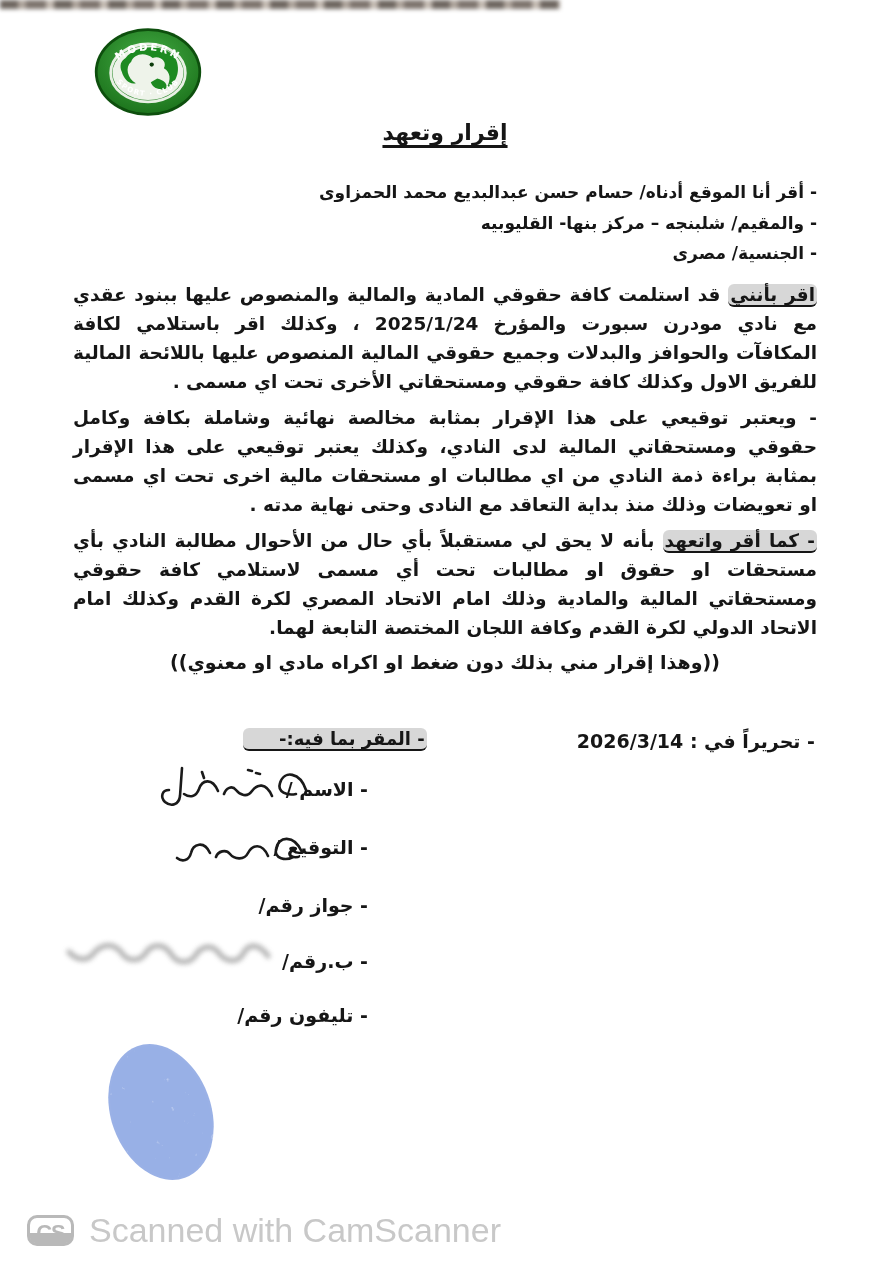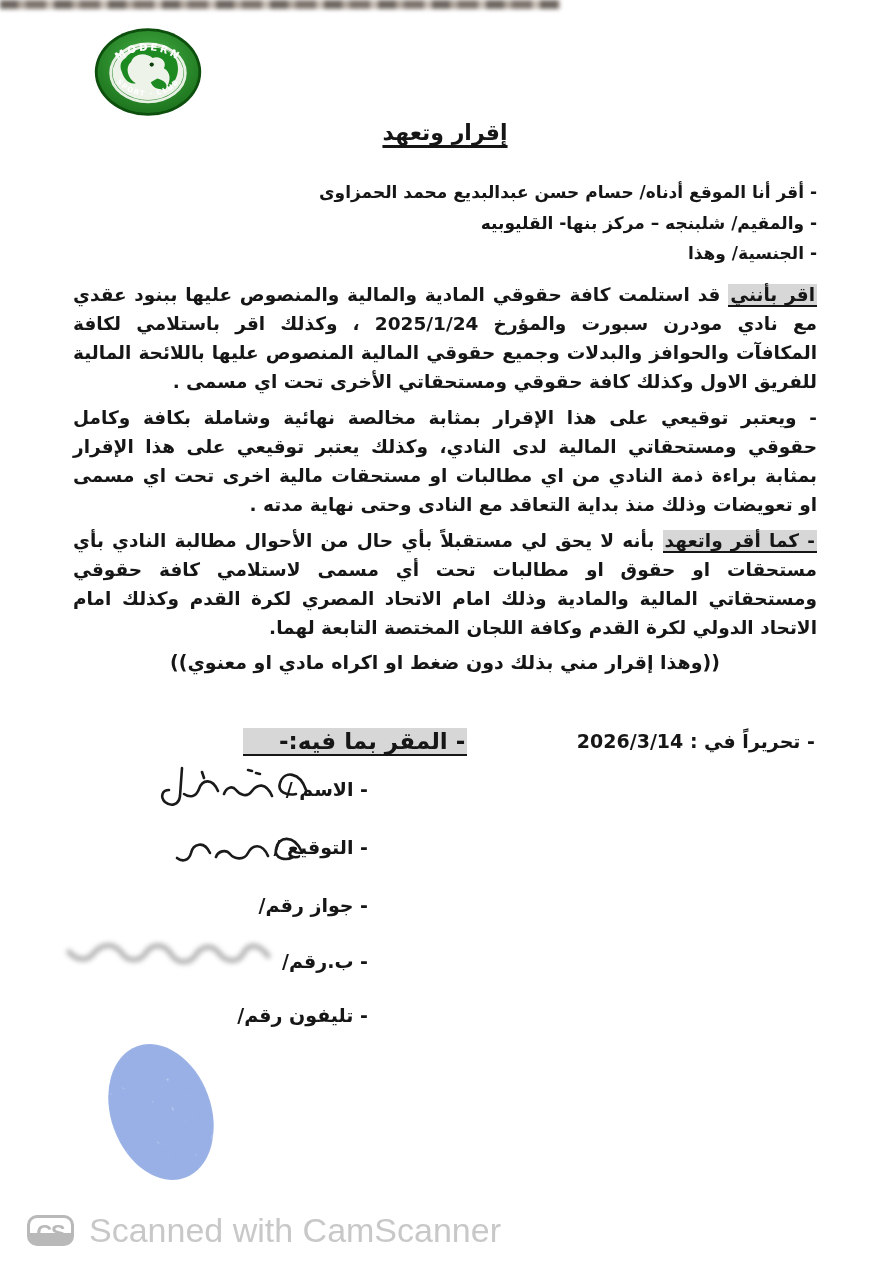--- a/index.html
+++ b/index.html
@@ -15,29 +15,29 @@
   .logo{position:absolute;top:26px;left:92px;width:112px;height:92px;}
 
   
   .doc{position:absolute;top:120px;right:73px;width:744px;direction:rtl;text-align:right;font-weight:700;}
   .title{font-size:22px;margin:0 0 32px;text-align:center;text-decoration:underline;
          text-decoration-thickness:2.5px;text-underline-offset:5px;}
   .intro{margin-bottom:11px;}
   .intro p{margin:0;font-size:17px;line-height:30.5px;}
   .para{margin:0 0 7px;font-size:18.5px;line-height:29px;text-align:justify;}
   .center-line{margin:9px 0 0;font-size:19px;text-align:center;}
-  .hl{background:#d7d7d7;border-bottom:2.5px solid #161616;padding:0 2px;font-style:normal;color:#161616;}
+  .hl{background:#d7d7d7;border-bottom:2.5px solid #161616;padding:0 2px;font-style:normal;color:#161616;border-radius:6px;}
   mark.hl{background:#d7d7d7;}
   .pass-gap{display:inline-block;width:138px;}
   .ltr{direction:ltr;unicode-bidi:bidi-override;}
   .blurred{filter:blur(2.6px);color:#8d8d8d;}
 
   
   .date-line{position:absolute;top:730px;right:75px;font-size:19px;font-weight:700;direction:rtl;}
-  .acknowledge{position:absolute;top:728px;left:243px;font-size:23px;font-weight:700;direction:rtl;padding-left:36px;}
+  .acknowledge{position:absolute;top:728px;left:243px;font-size:18px;font-weight:700;direction:rtl;padding-left:36px;}
 
   
   .sig-row{position:absolute;right:522px;font-size:19px;font-weight:700;direction:rtl;white-space:nowrap;}
 
   
   .hw-name{position:absolute;left:156px;top:760px;}
   .hw-sign{position:absolute;left:172px;top:824px;}
   .hw-blur-scrawl{position:absolute;left:60px;top:934px;filter:blur(2.8px);opacity:.7;}
   .hw-phone{position:absolute;left:78px;top:994px;direction:ltr;font-size:26px;font-weight:700;
             letter-spacing:7px;color:#1d1d1d;white-space:nowrap;}
@@ -88,21 +88,21 @@
       </text>
     </svg>
   </div>
 
   <div class="doc">
     <h1 class="title">إقرار وتعهد</h1>
 
     <div class="intro">
       <p>- أقر أنا الموقع أدناه/ حسام حسن عبدالبديع محمد الحمزاوى</p>
       <p>- والمقيم/ شلبنجه – مركز بنها- القليوبيه</p>
-      <p>- الجنسية/ وهذا</p>
+      <p>- الجنسية/ مصرى</p>
     </div>
 
     <p class="para"><mark class="hl">اقر بأنني</mark><span> قد استلمت كافة حقوقي المادية والمالية والمنصوص عليها ببنود عقدي مع نادي مودرن سبورت والمؤرخ 2025/1/24 ، وكذلك اقر باستلامي لكافة المكافآت والحوافز والبدلات وجميع حقوقي المالية المنصوص عليها باللائحة المالية للفريق الاول وكذلك كافة حقوقي ومستحقاتي الأخرى تحت اي مسمى .</span></p>
 
     <p class="para">- ويعتبر توقيعي على هذا الإقرار بمثابة مخالصة نهائية وشاملة بكافة وكامل حقوقي ومستحقاتي المالية لدى النادي، وكذلك يعتبر توقيعي على هذا الإقرار بمثابة براءة ذمة النادي من اي مطالبات او مستحقات مالية اخرى تحت اي مسمى او تعويضات وذلك منذ بداية التعاقد مع النادى وحتى نهاية مدته .</p>
 
     <p class="para"><mark class="hl">- كما أقر واتعهد</mark><span> بأنه لا يحق لي مستقبلاً بأي حال من الأحوال مطالبة النادي بأي مستحقات او حقوق او مطالبات تحت أي مسمى لاستلامي كافة حقوقي ومستحقاتي المالية والمادية وذلك امام الاتحاد المصري لكرة القدم وكذلك امام الاتحاد الدولي لكرة القدم وكافة اللجان المختصة التابعة لهما.</span></p>
 
     <p class="center-line">((وهذا إقرار مني بذلك دون ضغط او اكراه مادي او معنوي))</p>
   </div>

